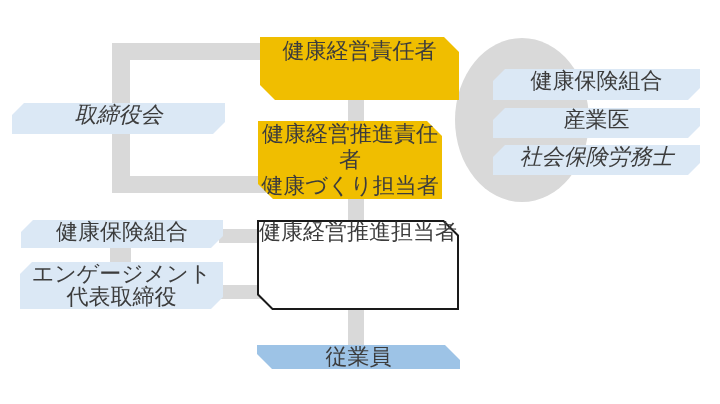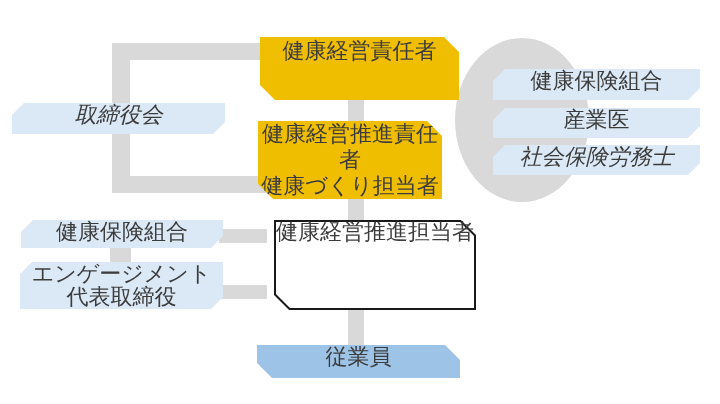--- a/index.html
+++ b/index.html
@@ -30,29 +30,29 @@
   
   .snipR{clip-path:polygon(0 0,calc(100% - 15px) 0,100% 15px,100% 100%,15px 100%,0 calc(100% - 15px));}
   
   .snipL{clip-path:polygon(12px 0,100% 0,100% calc(100% - 12px),calc(100% - 12px) 100%,0 100%,0 12px);}
   .yellow{background:var(--c-yellow,#F0BE00);}
   .lblue{background:var(--c-light_blue,#DBE8F5);}
   .mblue{background:var(--c-medium_blue,#9DC3E6);}
   #node-board{left:12px;top:103px;width:213px;height:31px;font-style:italic;}
   #node-officer{left:260px;top:37px;width:199px;height:63px;line-height:27px;}
   #node-promotion-officer{left:258px;top:121px;width:184px;height:78px;line-height:26px;}
-  #node-staff{left:274px;top:220px;width:202px;height:90px;}
+  #node-staff{left:257px;top:220px;width:202px;height:90px;}
   #node-staff svg{position:absolute;left:0;top:0;width:202px;height:90px;}
   #node-staff span{position:relative;z-index:1;}
   #node-hygiene{left:21px;top:220px;width:202px;height:28px;}
   #node-engagement{left:20px;top:262px;width:203px;height:47px;line-height:23px;}
   #node-insurance{left:493px;top:69px;width:207px;height:31px;}
   #node-physician{left:493px;top:108px;width:207px;height:30px;}
   #node-consultant{left:493px;top:145px;width:207px;height:30px;font-style:italic;}
-  #node-employees{left:257px;top:345px;width:203px;height:33px;}
+  #node-employees{left:257px;top:345px;width:203px;height:24px;}
 </style>
 </head>
 <body>
 
 <div id="stage">
 
   <div class="bg-ellipse"></div>
   <div class="conn" id="conn-loop-top"></div>
   <div class="conn" id="conn-loop-left"></div>
   <div class="conn" id="conn-loop-bottom"></div>

